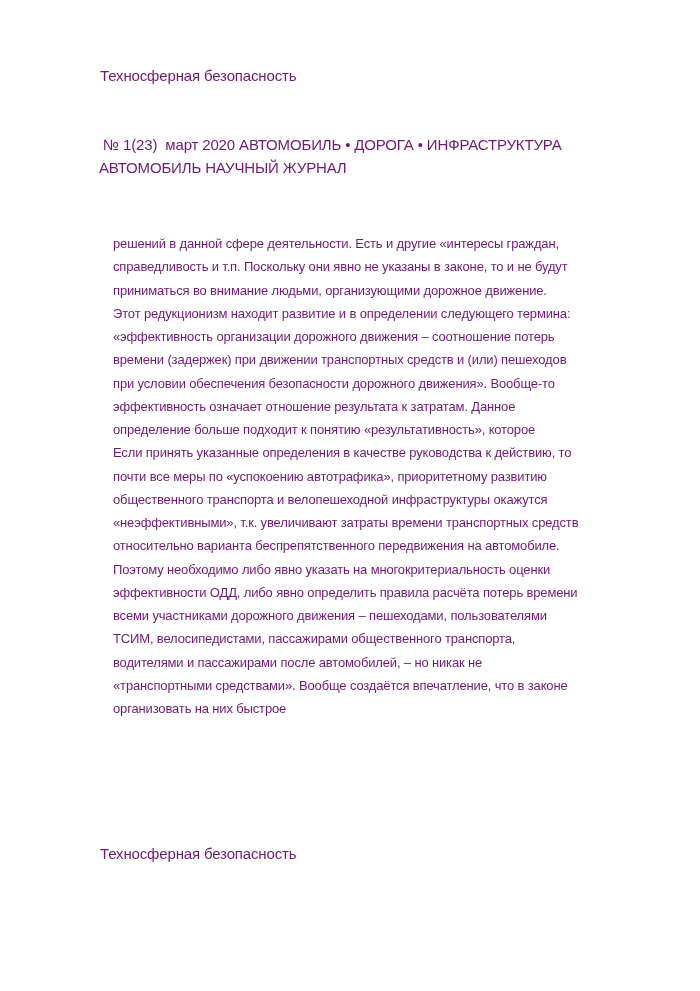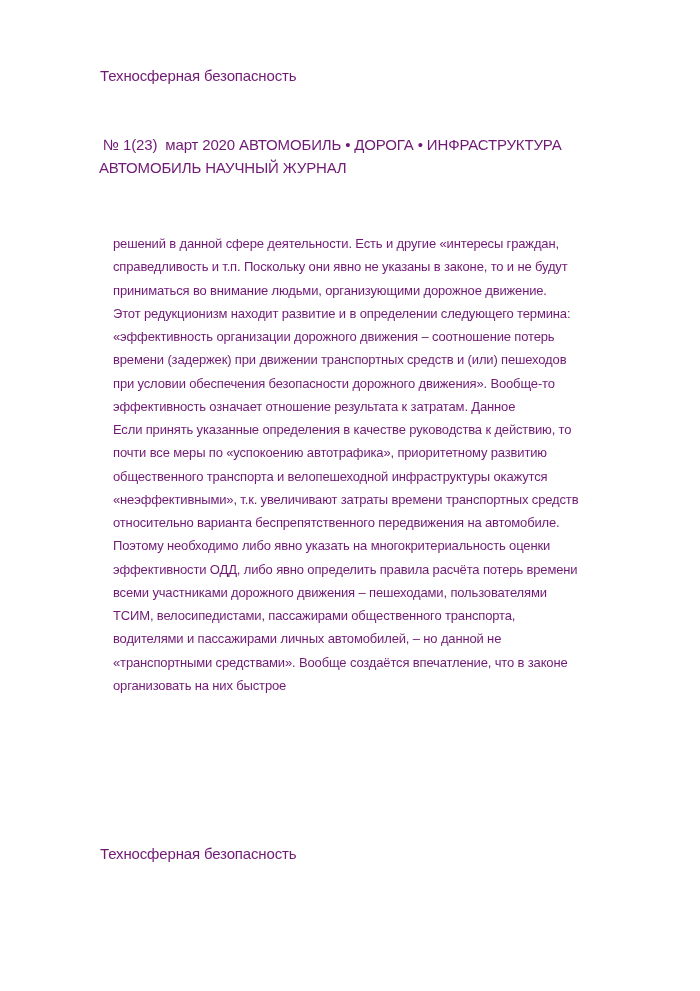--- a/index.html
+++ b/index.html
@@ -72,29 +72,30 @@
 
   <div class="article-body">
     <div class="line">решений в данной сфере деятельности. Есть и другие «интересы граждан,</div>
     <div class="line">справедливость и т.п. Поскольку они явно не указаны в законе, то и не будут</div>
     <div class="line">приниматься во внимание людьми, организующими дорожное движение.</div>
     <div class="line">Этот редукционизм находит развитие и в определении следующего термина:</div>
     <div class="line">«эффективность организации дорожного движения – соотношение потерь</div>
     <div class="line">времени (задержек) при движении транспортных средств и (или) пешеходов</div>
     <div class="line">при условии обеспечения безопасности дорожного движения». Вообще-то</div>
     <div class="line">эффективность означает отношение результата к затратам. Данное</div>
+    <div class="line">определение больше подходит к понятию «результативность», которое</div>
     <div class="line">Если принять указанные определения в качестве руководства к действию, то</div>
     <div class="line">почти все меры по «успокоению автотрафика», приоритетному развитию</div>
     <div class="line">общественного транспорта и велопешеходной инфраструктуры окажутся</div>
     <div class="line">«неэффективными», т.к. увеличивают затраты времени транспортных средств</div>
     <div class="line">относительно варианта беспрепятственного передвижения на автомобиле.</div>
     <div class="line">Поэтому необходимо либо явно указать на многокритериальность оценки</div>
     <div class="line">эффективности ОДД, либо явно определить правила расчёта потерь времени</div>
     <div class="line">всеми участниками дорожного движения – пешеходами, пользователями</div>
     <div class="line">ТСИМ, велосипедистами, пассажирами общественного транспорта,</div>
-    <div class="line">водителями и пассажирами личных автомобилей, – но данной не</div>
+    <div class="line">водителями и пассажирами после автомобилей, – но никак не</div>
     <div class="line">«транспортными средствами». Вообще создаётся впечатление, что в законе</div>
     <div class="line">организовать на них быстрое</div>
   </div>
 
   <div class="running-footer">Техносферная безопасность</div>
 
 </div>
 
 </body></html>

